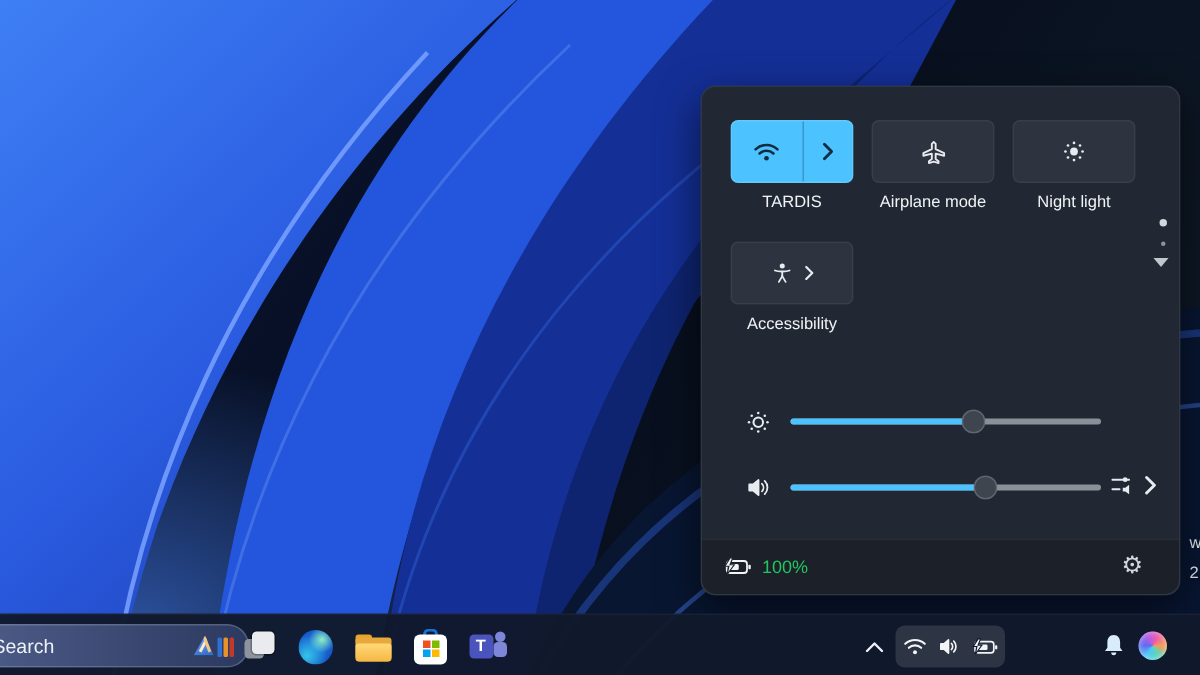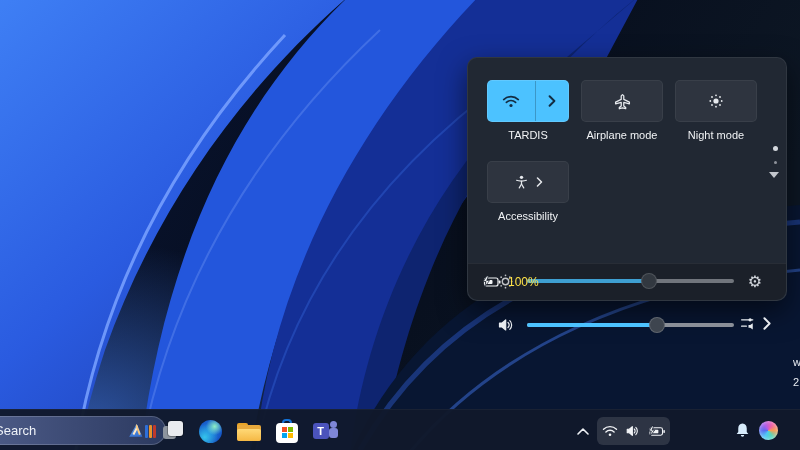--- a/index.html
+++ b/index.html
@@ -8,21 +8,21 @@
   #stage, #stage *{box-sizing:border-box;}
   .abs{position:absolute;}
 
   
   #wallpaper{position:absolute;inset:0;}
 
   
   .desk-frag{position:absolute;color:#e8ecf2;font-size:11px;line-height:11px;}
 
   
-  .panel{position:absolute;left:467px;top:57px;width:320px;height:244px;
+  .panel{position:absolute;left:467px;top:57px;width:320px;height:340px;
          background:#212833;border:1px solid rgba(255,255,255,0.07);
          border-radius:10px;box-shadow:0 10px 28px rgba(0,0,0,0.55);}
   .tiles{position:absolute;left:19px;top:22px;display:grid;
          grid-template-columns:repeat(3,82px);column-gap:12px;row-gap:20px;}
   .tile-wrap{width:82px;display:flex;flex-direction:column;align-items:center;}
   .tile{width:82px;height:42px;border-radius:5px;display:flex;align-items:center;
         justify-content:center;cursor:pointer;}
   .tile.inactive{background:rgba(255,255,255,0.06);border:1px solid rgba(255,255,255,0.055);color:#e7eaee;}
   .tile.active{background:var(--accent,#4cc2ff);color:#132c42;border:1px solid rgba(255,255,255,0.12);padding:0;}
   .tile.split{justify-content:stretch;}
@@ -43,21 +43,21 @@
   .fill{position:absolute;left:0;top:0;height:4px;border-radius:2px;background:var(--accent,#4cc2ff);}
   .thumb{position:absolute;top:-6px;width:16px;height:16px;border-radius:50%;
          background:#3e454f;border:1px solid rgba(255,255,255,0.18);cursor:pointer;}
 
   .vol-extra{position:absolute;left:272px;top:2px;display:flex;align-items:center;gap:6px;color:#e8ebef;}
 
   .panel-footer{position:absolute;left:0;right:0;bottom:0;height:37px;
                 background:rgba(0,0,0,0.18);border-top:1px solid rgba(255,255,255,0.06);
                 border-radius:0 0 10px 10px;display:flex;align-items:center;}
   .battery-group{display:flex;align-items:center;gap:6px;margin-left:13px;cursor:pointer;}
-  .battery-label{font-size:12px;color:#fde047;text-align:center;}
+  .battery-label{font-size:12px;color:#22c55e;text-align:center;}
   .gear{position:absolute;right:24px;top:50%;transform:translateY(-50%);
         font-size:16px;color:#d2d6dc;cursor:pointer;line-height:16px;}
 
   
   .taskbar{position:absolute;left:0;right:0;bottom:0;height:41px;
            background:rgba(17,25,43,0.97);border-top:1px solid rgba(255,255,255,0.04);}
   .search-pill{position:absolute;left:-36px;top:6px;width:202px;height:29px;border-radius:15px;
                background:linear-gradient(90deg,#51608c 0%,#3c4a74 55%,#2c3a60 100%);
                border:1px solid rgba(255,255,255,0.18);display:flex;align-items:center;cursor:pointer;}
   .search-pill .search-text{margin-left:30px;font-size:13px;color:#eef2f8;flex:1;}
@@ -191,21 +191,21 @@
                 <circle cx="12" cy="4" r="0.9"></circle>
                 <circle cx="13.7" cy="8" r="0.9"></circle>
               <circle cx="12" cy="12" r="0.9"></circle>
                 <circle cx="8" cy="13.7" r="0.9"></circle>
                 <circle cx="4" cy="12" r="0.9"></circle>
               <circle cx="2.3" cy="8" r="0.9"></circle>
                 <circle cx="4" cy="4" r="0.9"></circle>
             </svg>
           </span>
         </div>
-        <div class="tile-label">Night mode</div>
+        <div class="tile-label">Night light</div>
       </div>
 
       <div class="tile-wrap">
         <div class="tile inactive" style="gap:7px;">
           <span>
             <svg width="15" height="16" viewBox="0 0 16 16" fill="none" stroke="currentColor" stroke-width="1.3" stroke-linecap="round">
               <circle cx="8" cy="3" r="1.8" fill="currentColor" stroke="none"></circle>
               <path d="M2.8 6.2 C5 7.2 11 7.2 13.2 6.2"></path>
               <path d="M8 7 V10.2"></path>
                 <path d="M8 10.2 L5.6 14.3"></path>

